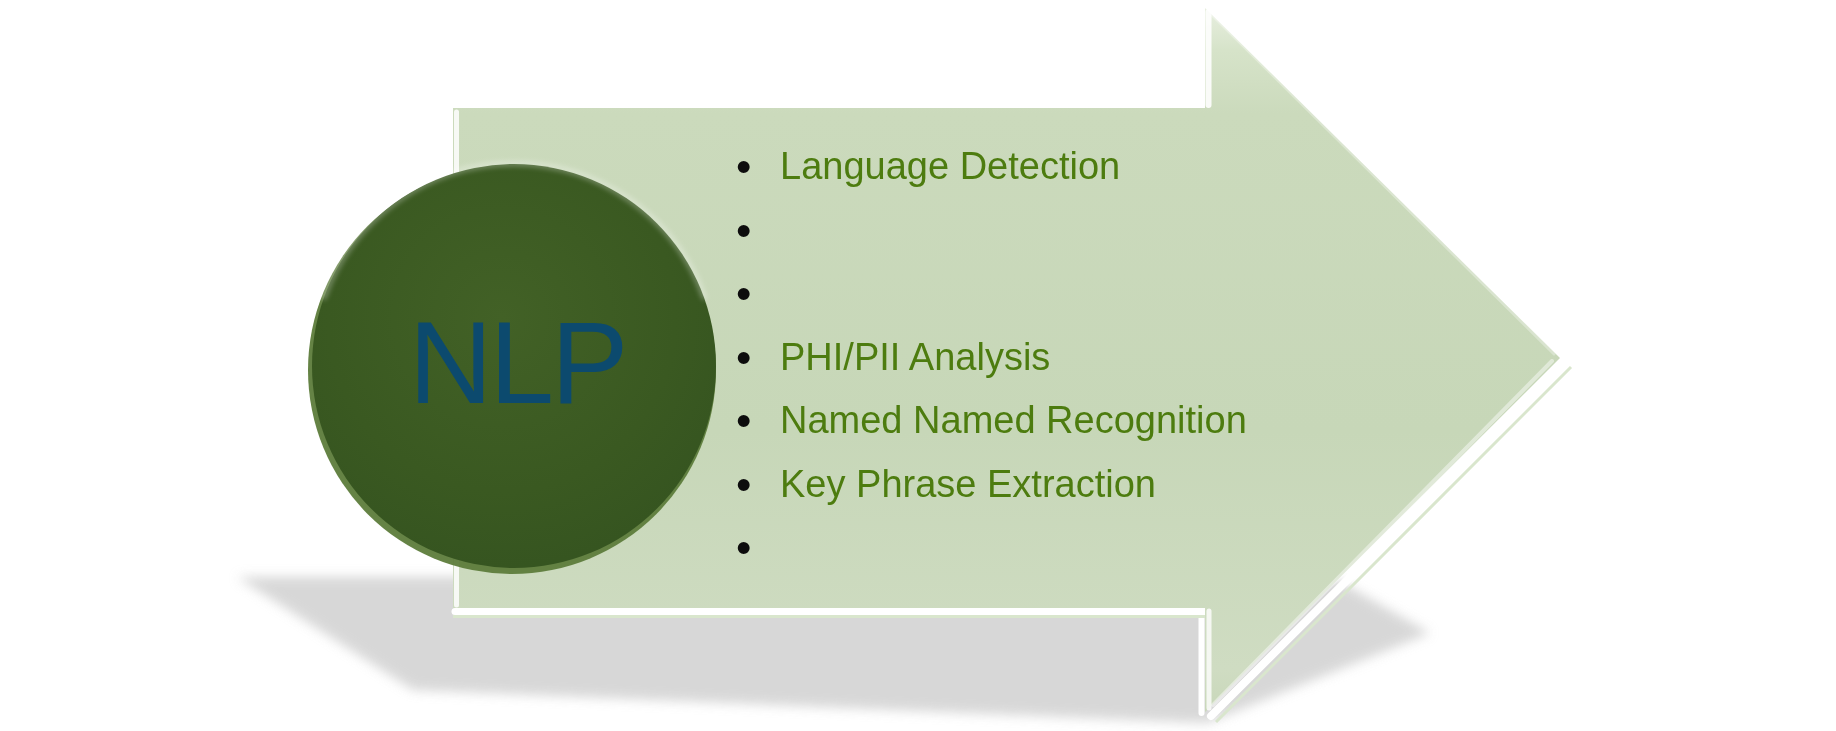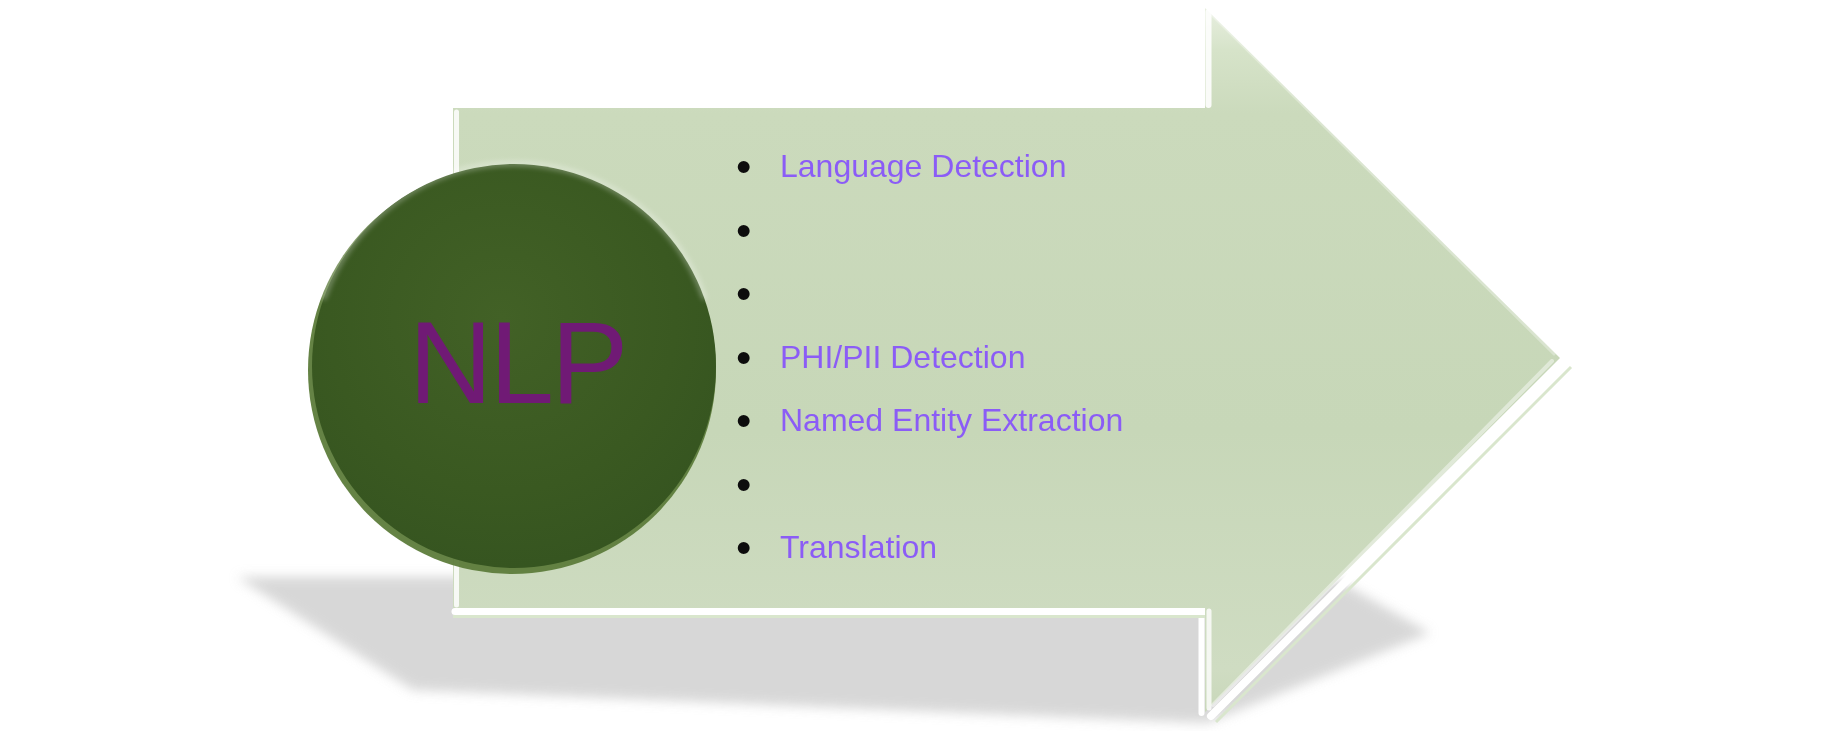--- a/index.html
+++ b/index.html
@@ -8,21 +8,21 @@
     width:1836px;height:731px;
     overflow:hidden;
     background:#ffffff;
     font-family:"Liberation Sans","DejaVu Sans",sans-serif;
   }
   .shape-layer{position:absolute;left:0;top:0;width:1836px;height:731px;}
   .nlp-label{
     position:absolute;
     left:517px;top:363px;
     transform:translate(-50%,-50%);
-    color:#701a75;
+    color:#0c4a6e;
     font-size:116px;
     letter-spacing:-3px;
     font-weight:400;
     white-space:nowrap;
     user-select:none;
   }
   .arrow-list{
     position:absolute;
     left:736px;top:135px;
   }
@@ -33,22 +33,22 @@
     line-height:63.5px;
     white-space:nowrap;
   }
   .bullet{
     width:44px;
     font-size:44px;
     color:#0d0d0d;
     flex:0 0 auto;
   }
   .item-label{
-    font-size:32px;
-    color:#8b5cf6;
+    font-size:38px;
+    color:#4d7c0f;
   }
 </style>
 </head>
 <body>
 
 <div class="stage">
 
   <svg class="shape-layer" viewBox="0 0 1836 731" xmlns="http://www.w3.org/2000/svg">
     <defs>
       <linearGradient id="arrowGrad" x1="0" y1="0" x2="0" y2="1">
@@ -109,28 +109,28 @@
       <span class="item-label">Language Detection</span>
     </div>
     <div class="arrow-item">
       <span class="bullet">•</span>
     </div>
     <div class="arrow-item">
       <span class="bullet">•</span>
     </div>
     <div class="arrow-item">
       <span class="bullet">•</span>
-      <span class="item-label">PHI/PII Detection</span>
+      <span class="item-label">PHI/PII Analysis</span>
     </div>
     <div class="arrow-item">
       <span class="bullet">•</span>
-      <span class="item-label">Named Entity Extraction</span>
+      <span class="item-label">Named Named Recognition</span>
     </div>
     <div class="arrow-item">
       <span class="bullet">•</span>
+      <span class="item-label">Key Phrase Extraction</span>
     </div>
     <div class="arrow-item">
       <span class="bullet">•</span>
-      <span class="item-label">Translation</span>
     </div>
   </div>
 
 </div>
 
 </body></html>

